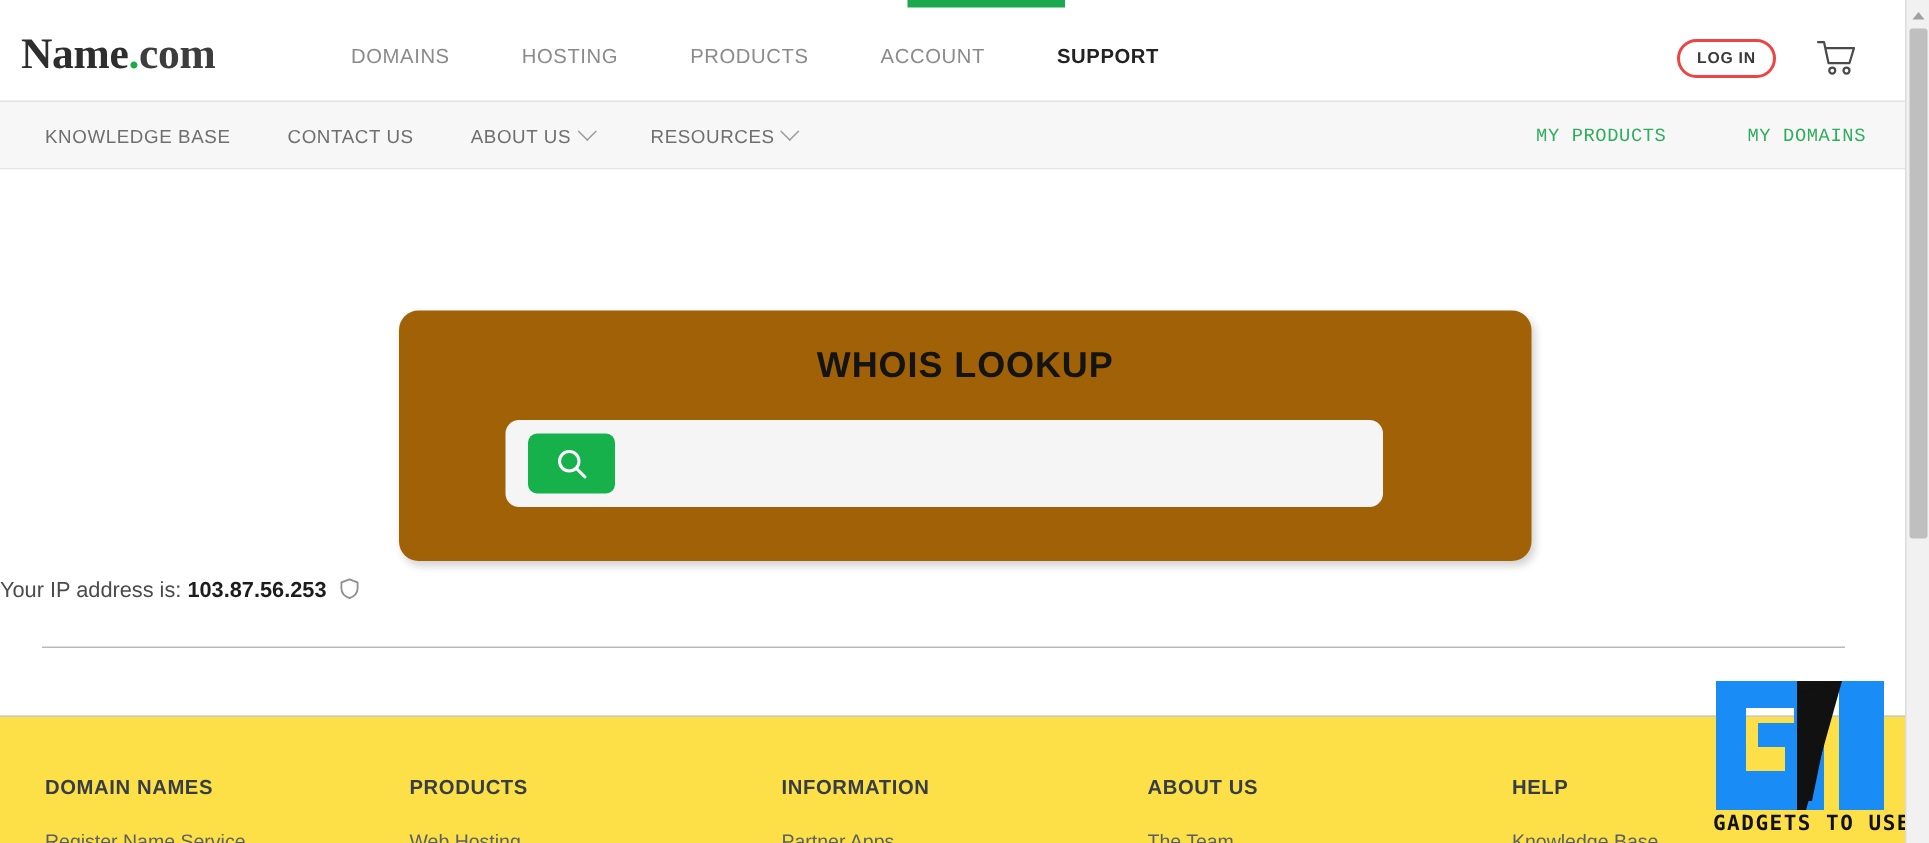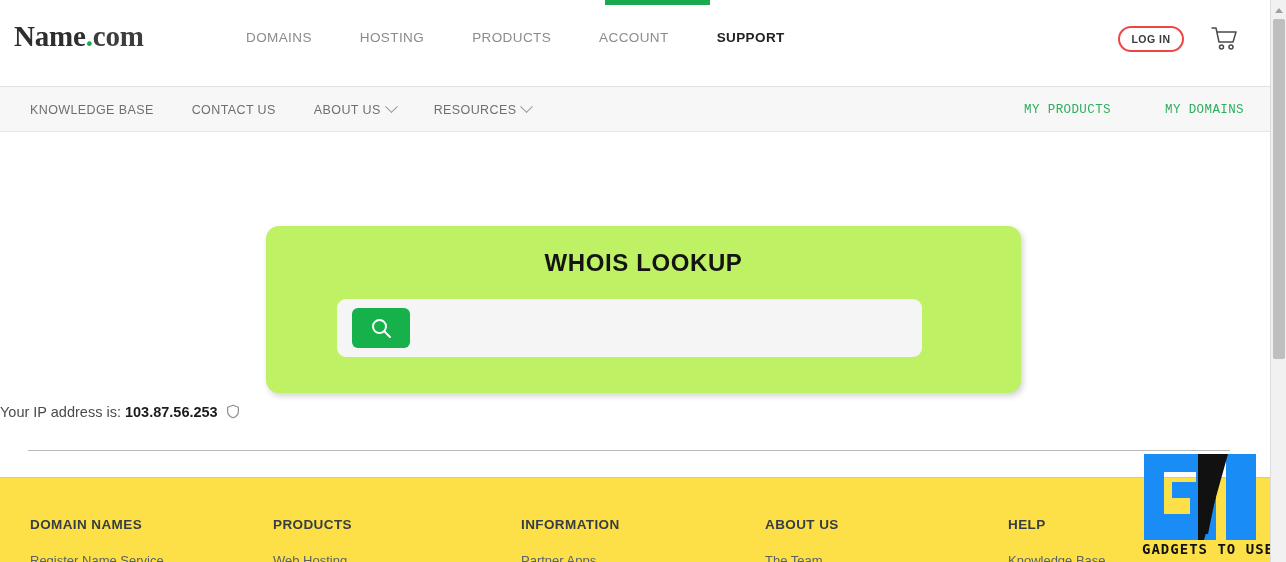--- a/index.html
+++ b/index.html
@@ -22,41 +22,41 @@
     top: 0; left: 0;
     width: 1270px;
     height: 562px;
     background: #ffffff;
     overflow: hidden;
   }
 
   
   .header {
     position: relative;
-    height: 87px;
+    height: 68px;
     background: #ffffff;
     border-bottom: 1px solid #e2e2e2;
   }
   .logo {
     position: absolute;
     left: 14px;
     top: 20px;
     font-family: "Liberation Serif", serif;
     font-size: 29px;
     font-weight: 700;
     color: #2e2e2e;
     letter-spacing: -0.2px;
     white-space: nowrap;
   }
   .logo .dot { color: #19aa4b; }
   .logo .tld { color: #3d3d3d; }
 
   .mainnav {
     position: absolute;
-    left: 222px;
+    left: 210px;
     top: 30px;
     display: flex;
     gap: 0px;
   }
   .mainnav .navitem {
     position: relative;
     font-size: 13.5px;
     letter-spacing: 0.4px;
     color: #8b8b8b;
     padding: 0 24px;
@@ -161,21 +161,21 @@
     position: relative;
     height: 360px;
     background: #ffffff;
   }
   .whois-card {
     position: absolute;
     left: 266px;
     top: 94px;
     width: 755px;
     height: 167px;
-    background: #bef264;
+    background: #a16207;
     border: 4px solid #e01b १1b;
     border-color: #e01b1b;
     border-radius: 13px;
     box-shadow: 2px 3px 6px rgba(0,0,0,0.18);
   }
   .whois-title {
     position: absolute;
     top: 23px;
     left: 0;
     width: 100%;

